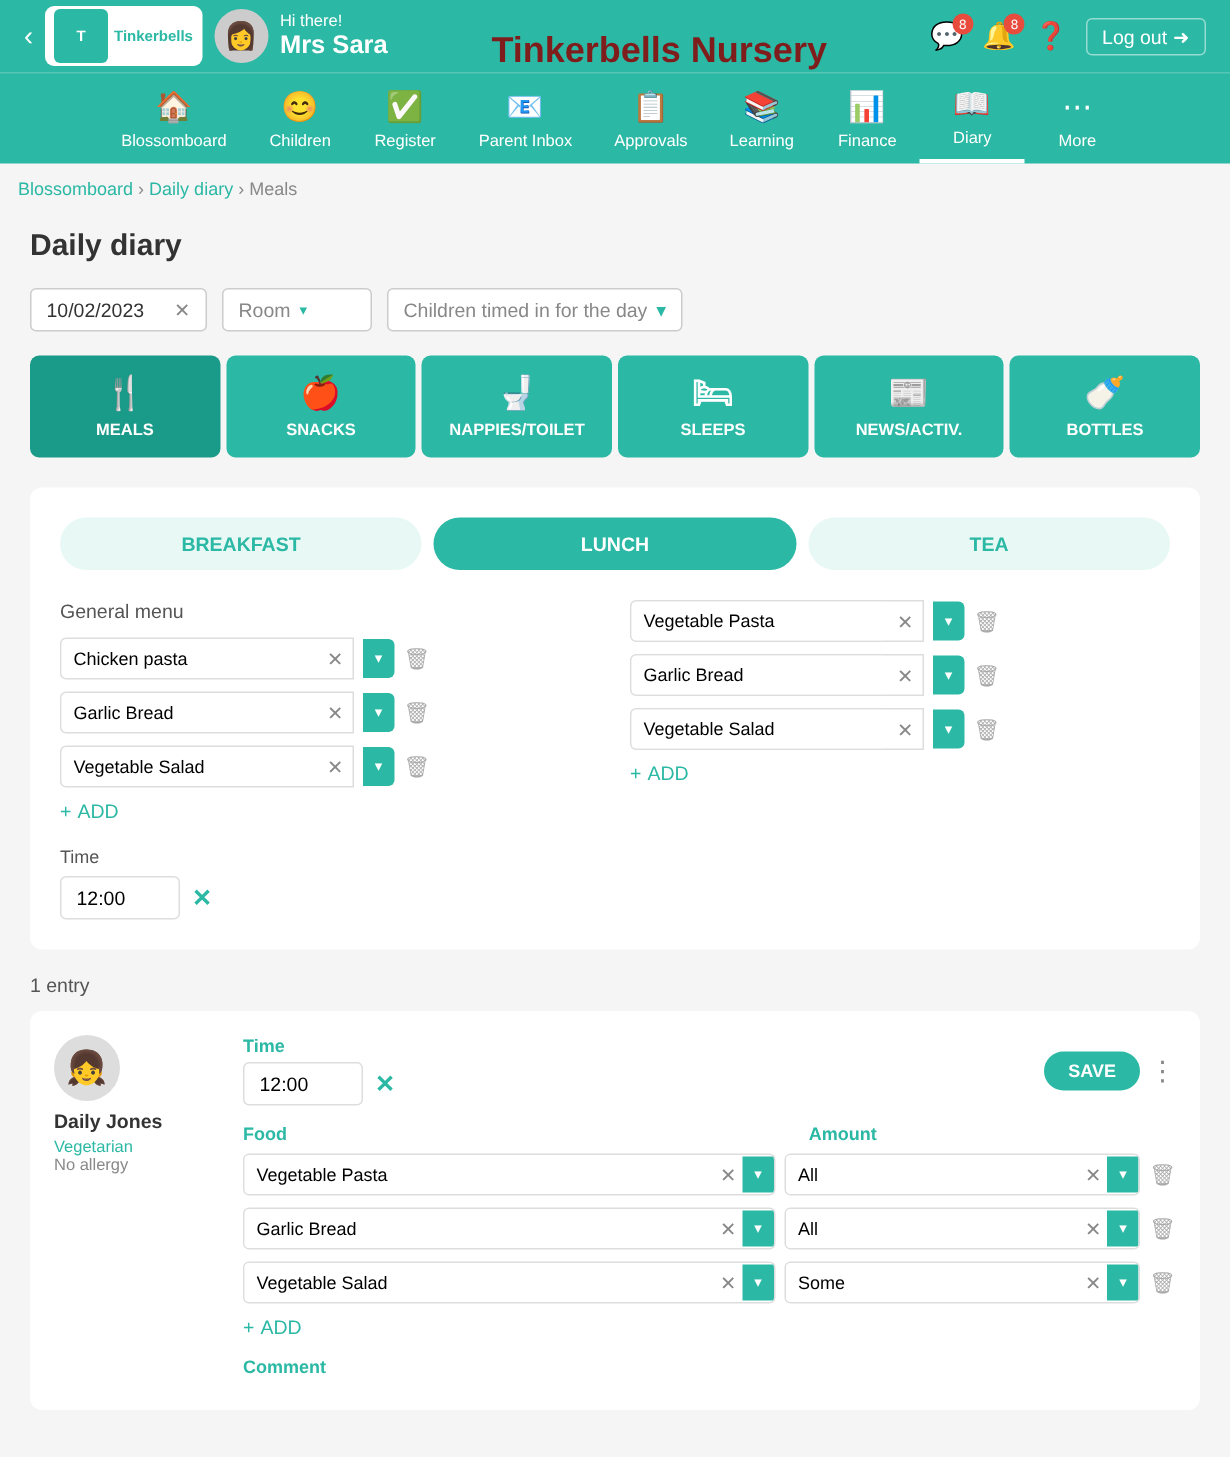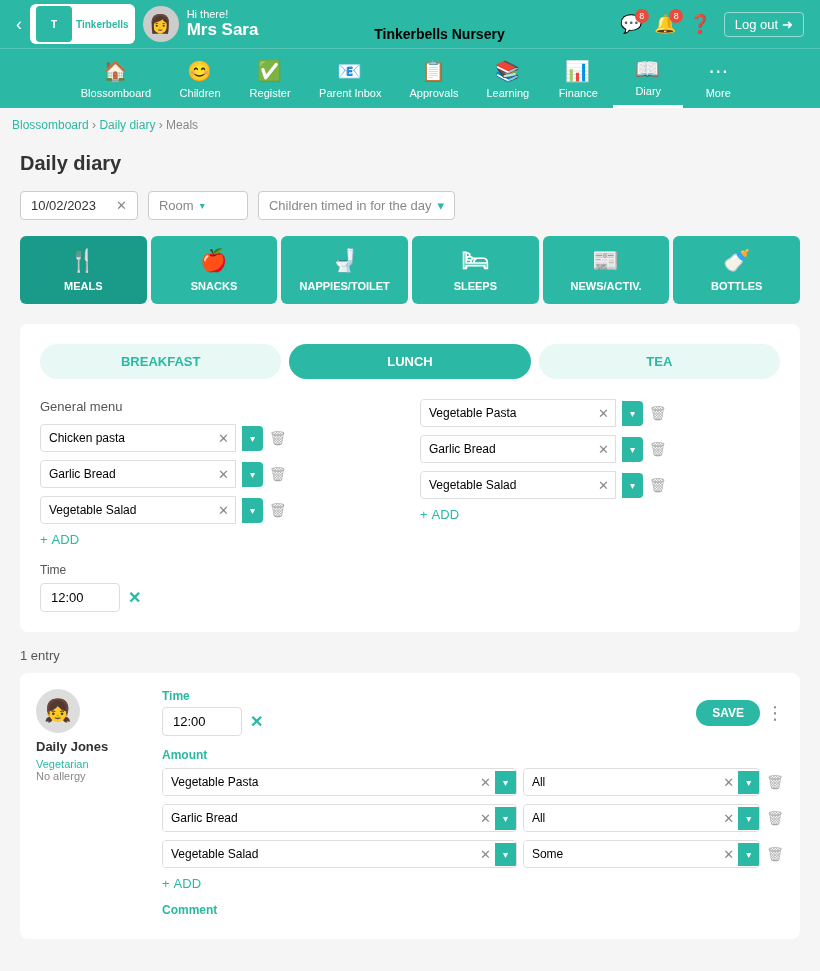--- a/index.html
+++ b/index.html
@@ -6,21 +6,21 @@
     body { font-family: Arial, sans-serif; background: #f5f5f5; font-size: 13px; color: #333; width: 820px; }
 
     
     .top-nav { background: #2bb8a4; display: flex; align-items: center; justify-content: space-between; padding: 0 16px; height: 48px; }
     .top-nav-left { display: flex; align-items: center; gap: 8px; }
     .back-btn { color: white; background: none; border: none; cursor: pointer; font-size: 18px; }
     .logo-block { background: white; border-radius: 6px; padding: 2px 6px; display: flex; align-items: center; gap: 4px; }
     .logo-img { width: 36px; height: 36px; background: #2bb8a4; border-radius: 4px; display: flex; align-items: center; justify-content: center; color: white; font-weight: bold; font-size: 10px; }
     .user-block { display: flex; align-items: center; gap: 8px; color: white; }
     .user-avatar { width: 36px; height: 36px; border-radius: 50%; background: #ccc; overflow: hidden; display: flex; align-items: center; justify-content: center; font-size: 18px; }
-    .top-nav-center { color: #000000; font-size: 14px; font-weight: bold; margin-top: 20px; }
+    .top-nav-center { color: #7f1d1d; font-size: 24px; font-weight: bold; margin-top: 20px; }
     .top-nav-right { display: flex; align-items: center; gap: 12px; color: white; }
     .icon-btn { position: relative; cursor: pointer; color: white; background: none; border: none; font-size: 18px; }
     .badge { position: absolute; top: -4px; right: -6px; background: #e74c3c; color: white; border-radius: 50%; font-size: 9px; width: 14px; height: 14px; display: flex; align-items: center; justify-content: center; }
     .logout-btn { background: none; border: 1px solid rgba(255,255,255,0.5); color: white; padding: 4px 10px; border-radius: 4px; cursor: pointer; font-size: 13px; display: flex; align-items: center; gap: 4px; }
 
     
     .sec-nav { background: #2bb8a4; display: flex; align-items: center; justify-content: center; padding: 0 10px; border-top: 1px solid rgba(255,255,255,0.2); }
     .nav-item { display: flex; flex-direction: column; align-items: center; padding: 8px 14px; color: white; cursor: pointer; font-size: 11px; gap: 4px; min-width: 70px; }
     .nav-item.active { border-bottom: 3px solid white; }
     .nav-icon { font-size: 20px; }
@@ -339,20 +339,21 @@
             <span class="time-x">✕</span>
           </div>
         </div>
         <div class="entry-actions">
           <button class="save-btn">SAVE</button>
           <button class="more-btn">⋮</button>
         </div>
       </div>
 
       <div class="food-amount-header">
+        <div class="food-col-label">Food</div>
         <div class="amount-col-label">Amount</div>
       </div>
 
       <div class="food-row">
         <div class="food-input">
           <input type="text" value="Vegetable Pasta" style="">
           <span class="fx">✕</span>
           <span class="fa">▾</span>
         </div>
         <div class="amount-input">

